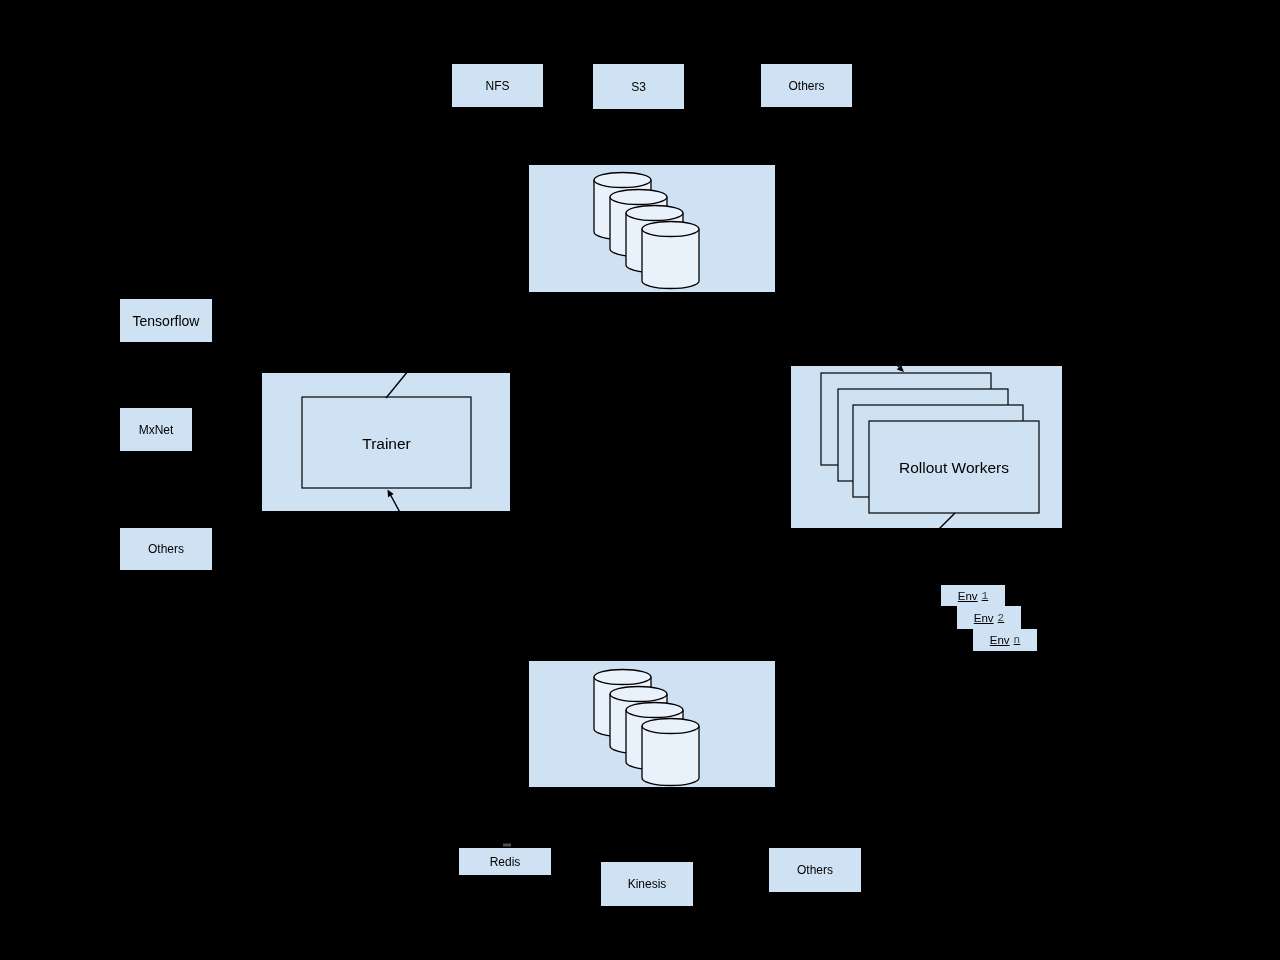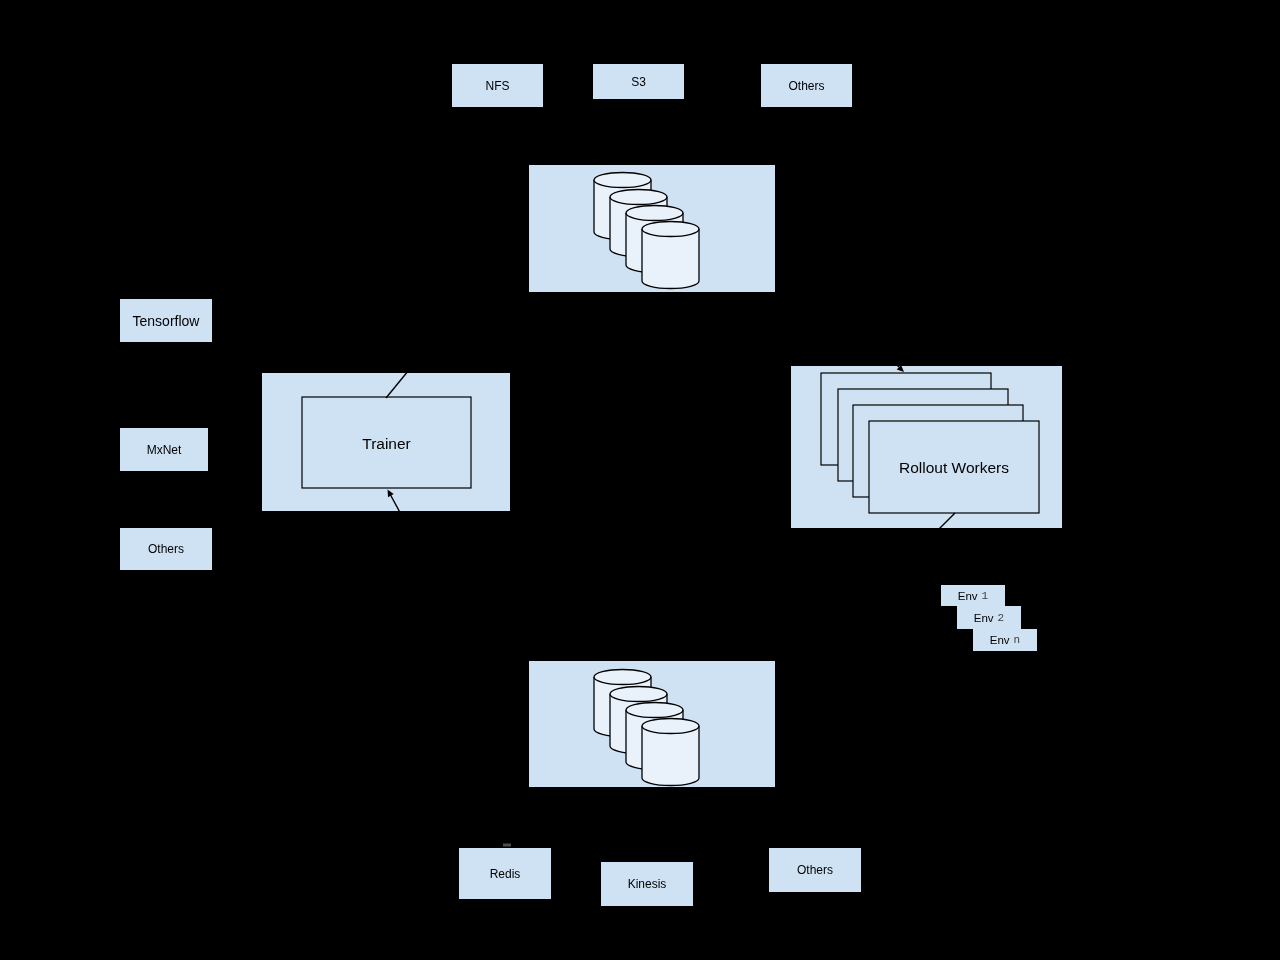--- a/index.html
+++ b/index.html
@@ -31,20 +31,21 @@
   }
   .env {
     position: absolute;
     background: #cfe2f3;
     display: flex;
     align-items: center;
     justify-content: center;
     gap: 4px;
     font-size: 11.5px;
     color: #000;
+    text-decoration: underline;
   }
   .env .mono {
     font-family: "Liberation Mono", monospace;
     font-size: 11px;
     color: #3d3d3d;
   }
   svg.overlay {
     position: absolute;
     left: 0; top: 0;
     width: 1280px; height: 960px;
@@ -61,28 +62,28 @@
     fill: #000000;
     text-anchor: middle;
   }
 </style>
 </head>
 <body>
 
 <div class="canvas">
 
   <div class="node" style="left:452px; top:64px; width:91px; height:43px;">NFS</div>
-  <div class="node" style="left:593px; top:64px; width:91px; height:35px;">S3</div>
+  <div class="node" style="left:593px; top:64px; width:91px; height:45px;">S3</div>
   <div class="node" style="left:761px; top:64px; width:91px; height:43px;">Others</div>
 
   <div class="node small" style="left:120px; top:299px; width:92px; height:43px;">Tensorflow</div>
-  <div class="node" style="left:120px; top:428px; width:88px; height:43px;">MxNet</div>
+  <div class="node" style="left:120px; top:408px; width:72px; height:43px;">MxNet</div>
   <div class="node" style="left:120px; top:528px; width:92px; height:42px;">Others</div>
 
-  <div class="node" style="left:459px; top:848px; width:92px; height:51px;">Redis</div>
+  <div class="node" style="left:459px; top:848px; width:92px; height:27px;">Redis</div>
   <div class="node" style="left:601px; top:848px; width:92px; height:44px;margin-top:14px;">Kinesis</div>
   <div class="node" style="left:769px; top:848px; width:92px; height:44px;">Others</div>
 
   <div class="container-box" style="left:529px; top:165px; width:246px; height:127px;"></div>
   <div class="container-box" style="left:262px; top:373px; width:248px; height:138px;"></div>
   <div class="container-box" style="left:791px; top:366px; width:271px; height:162px;"></div>
   <div class="container-box" style="left:529px; top:661px; width:246px; height:126px;"></div>
 
   <svg class="overlay" viewBox="0 0 1280 960">
 

